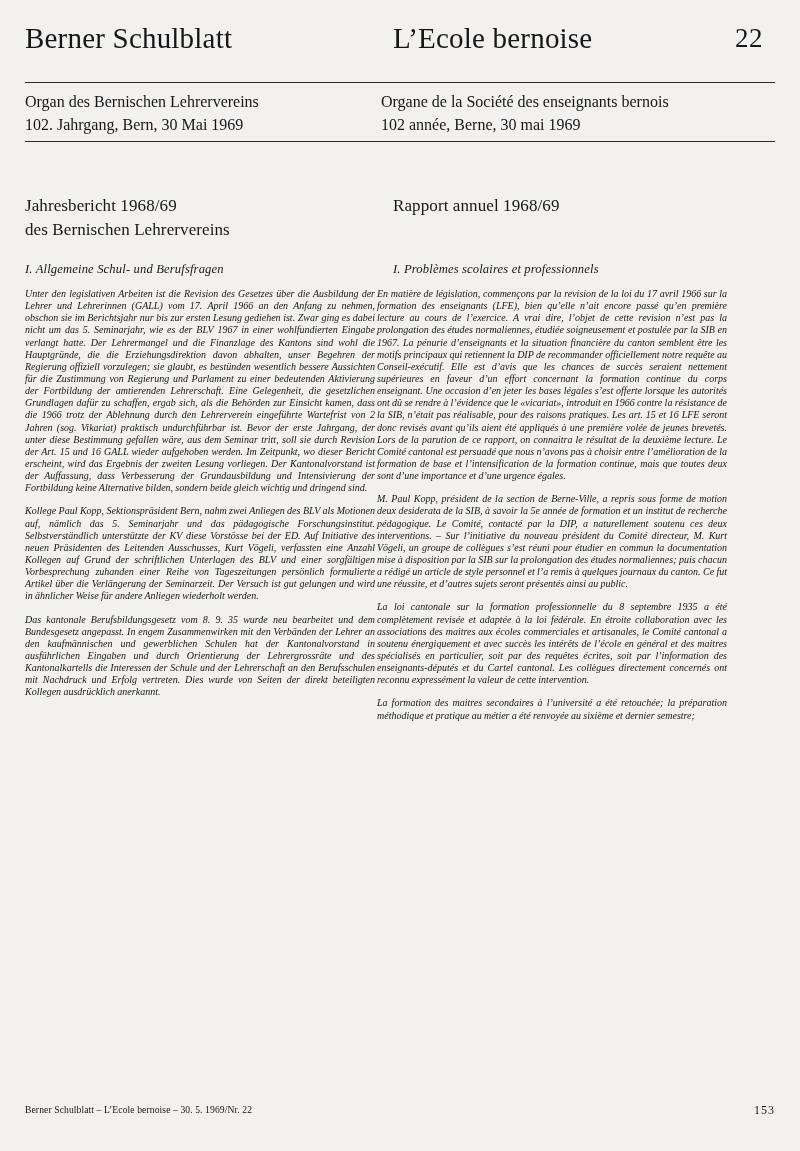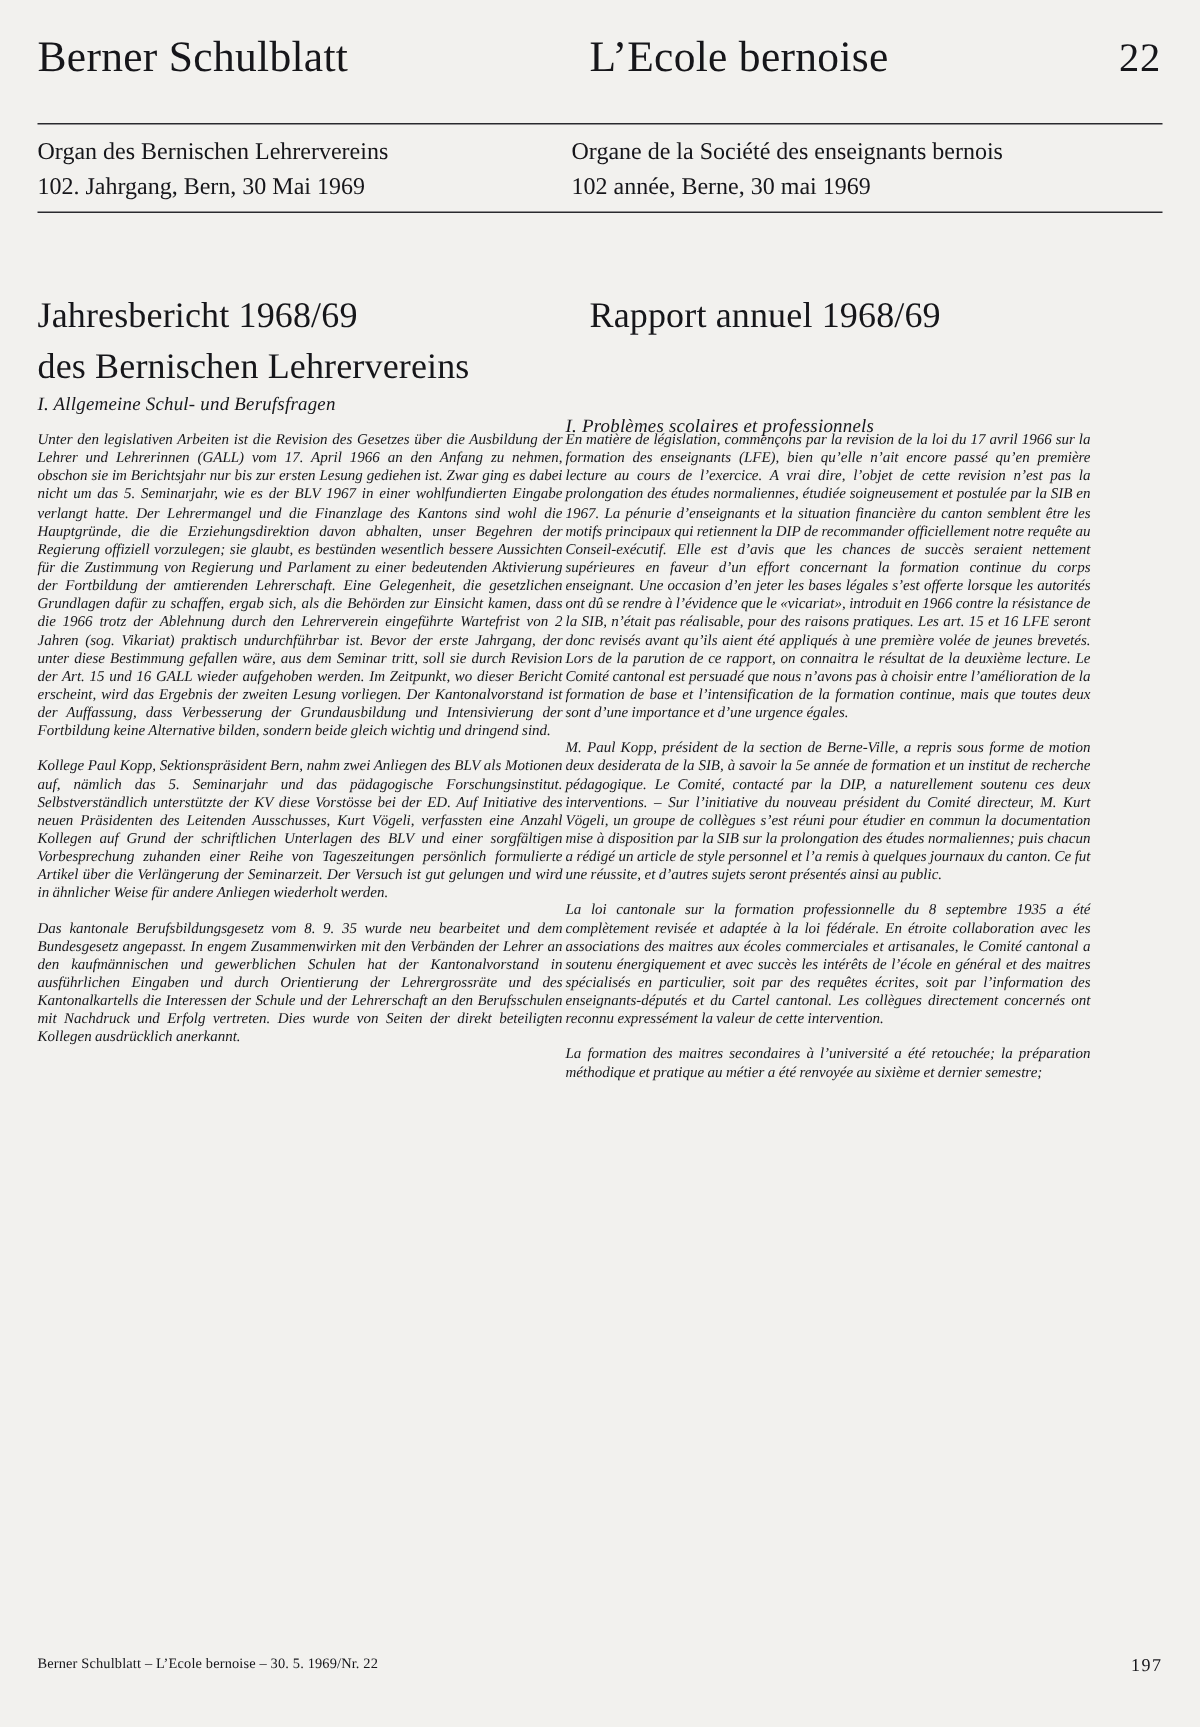--- a/index.html
+++ b/index.html
@@ -41,21 +41,21 @@
   .mast-fr {
     position: absolute;
     left: 368px;
     top: 0;
     font-size: 29px;
     letter-spacing: 0.2px;
     white-space: nowrap;
   }
   .mast-issue {
     position: absolute;
-    right: 1px;
+    right: 12px;
     top: 1px;
     font-size: 27px;
     letter-spacing: 0.5px;
   }
 
   hr.rule {
     border: none;
     border-top: 1.3px solid #2a2a2e;
     margin: 0;
     height: 0;
@@ -80,21 +80,21 @@
 
   
   .heads {
     position: relative;
     height: 62px;
     margin-top: 52px;
   }
   .head-col {
     position: absolute;
     top: 0;
-    font-size: 24px;
+    font-size: 17px;
     line-height: 1.42;
     letter-spacing: 0.1px;
   }
   .head-de { left: 0; width: 350px; }
   .head-fr { left: 368px; width: 350px; }
 
   
   .seclabels {
     position: relative;
     height: 22px;
@@ -102,21 +102,21 @@
     font-family: Liberation Serif, serif;
   }
   .seclabel {
     position: absolute;
     top: 0;
     font-style: italic;
     font-size: 12.6px;
     letter-spacing: 0.15px;
   }
   .seclabel-de { left: 0; }
-  .seclabel-fr { left: 352px; margin-top: 15px; }
+  .seclabel-fr { left: 368px; }
 
   
   .columns {
     position: relative;
     margin-top: 4px;
   }
   .col {
     position: absolute;
     top: 0;
     width: 350px;
@@ -210,16 +210,16 @@
     <div class="col col-fr">
       <p>En matière de législation, commençons par la revision de la loi du 17 avril 1966 sur la formation des enseignants (LFE), bien qu’elle n’ait encore passé qu’en première lecture au cours de l’exercice. A vrai dire, l’objet de cette revision n’est pas la prolongation des études normaliennes, étudiée soigneusement et postulée par la SIB en 1967. La pénurie d’enseignants et la situation financière du canton semblent être les motifs principaux qui retiennent la DIP de recommander officiellement notre requête au Conseil-exécutif. Elle est d’avis que les chances de succès seraient nettement supérieures en faveur d’un effort concernant la formation continue du corps enseignant. Une occasion d’en jeter les bases légales s’est offerte lorsque les autorités ont dû se rendre à l’évidence que le «vicariat», introduit en 1966 contre la résistance de la SIB, n’était pas réalisable, pour des raisons pratiques. Les art. 15 et 16 LFE seront donc revisés avant qu’ils aient été appliqués à une première volée de jeunes brevetés. Lors de la parution de ce rapport, on connaitra le résultat de la deuxième lecture. Le Comité cantonal est persuadé que nous n’avons pas à choisir entre l’amélioration de la formation de base et l’intensification de la formation continue, mais que toutes deux sont d’une importance et d’une urgence égales.</p>
       <p>M. Paul Kopp, président de la section de Berne-Ville, a repris sous forme de motion deux desiderata de la SIB, à savoir la 5e année de formation et un institut de recherche pédagogique. Le Comité, contacté par la DIP, a naturellement soutenu ces deux interventions. – Sur l’initiative du nouveau président du Comité directeur, M. Kurt Vögeli, un groupe de collègues s’est réuni pour étudier en commun la documentation mise à disposition par la SIB sur la prolongation des études normaliennes; puis chacun a rédigé un article de style personnel et l’a remis à quelques journaux du canton. Ce fut une réussite, et d’autres sujets seront présentés ainsi au public.</p>
       <p>La loi cantonale sur la formation professionnelle du 8 septembre 1935 a été complètement revisée et adaptée à la loi fédérale. En étroite collaboration avec les associations des maitres aux écoles commerciales et artisanales, le Comité cantonal a soutenu énergiquement et avec succès les intérêts de l’école en général et des maitres spécialisés en particulier, soit par des requêtes écrites, soit par l’information des enseignants-députés et du Cartel cantonal. Les collègues directement concernés ont reconnu expressément la valeur de cette intervention.</p>
       <p>La formation des maitres secondaires à l’université a été retouchée; la préparation méthodique et pratique au métier a été renvoyée au sixième et dernier semestre;</p>
     </div>
   </div>
 
   <div class="footer">
     <div class="footer-left">Berner Schulblatt – L’Ecole bernoise – 30. 5. 1969/Nr. 22</div>
-    <div class="footer-right">197</div>
+    <div class="footer-right">153</div>
   </div>
 
 </div>
 
 </body></html>

